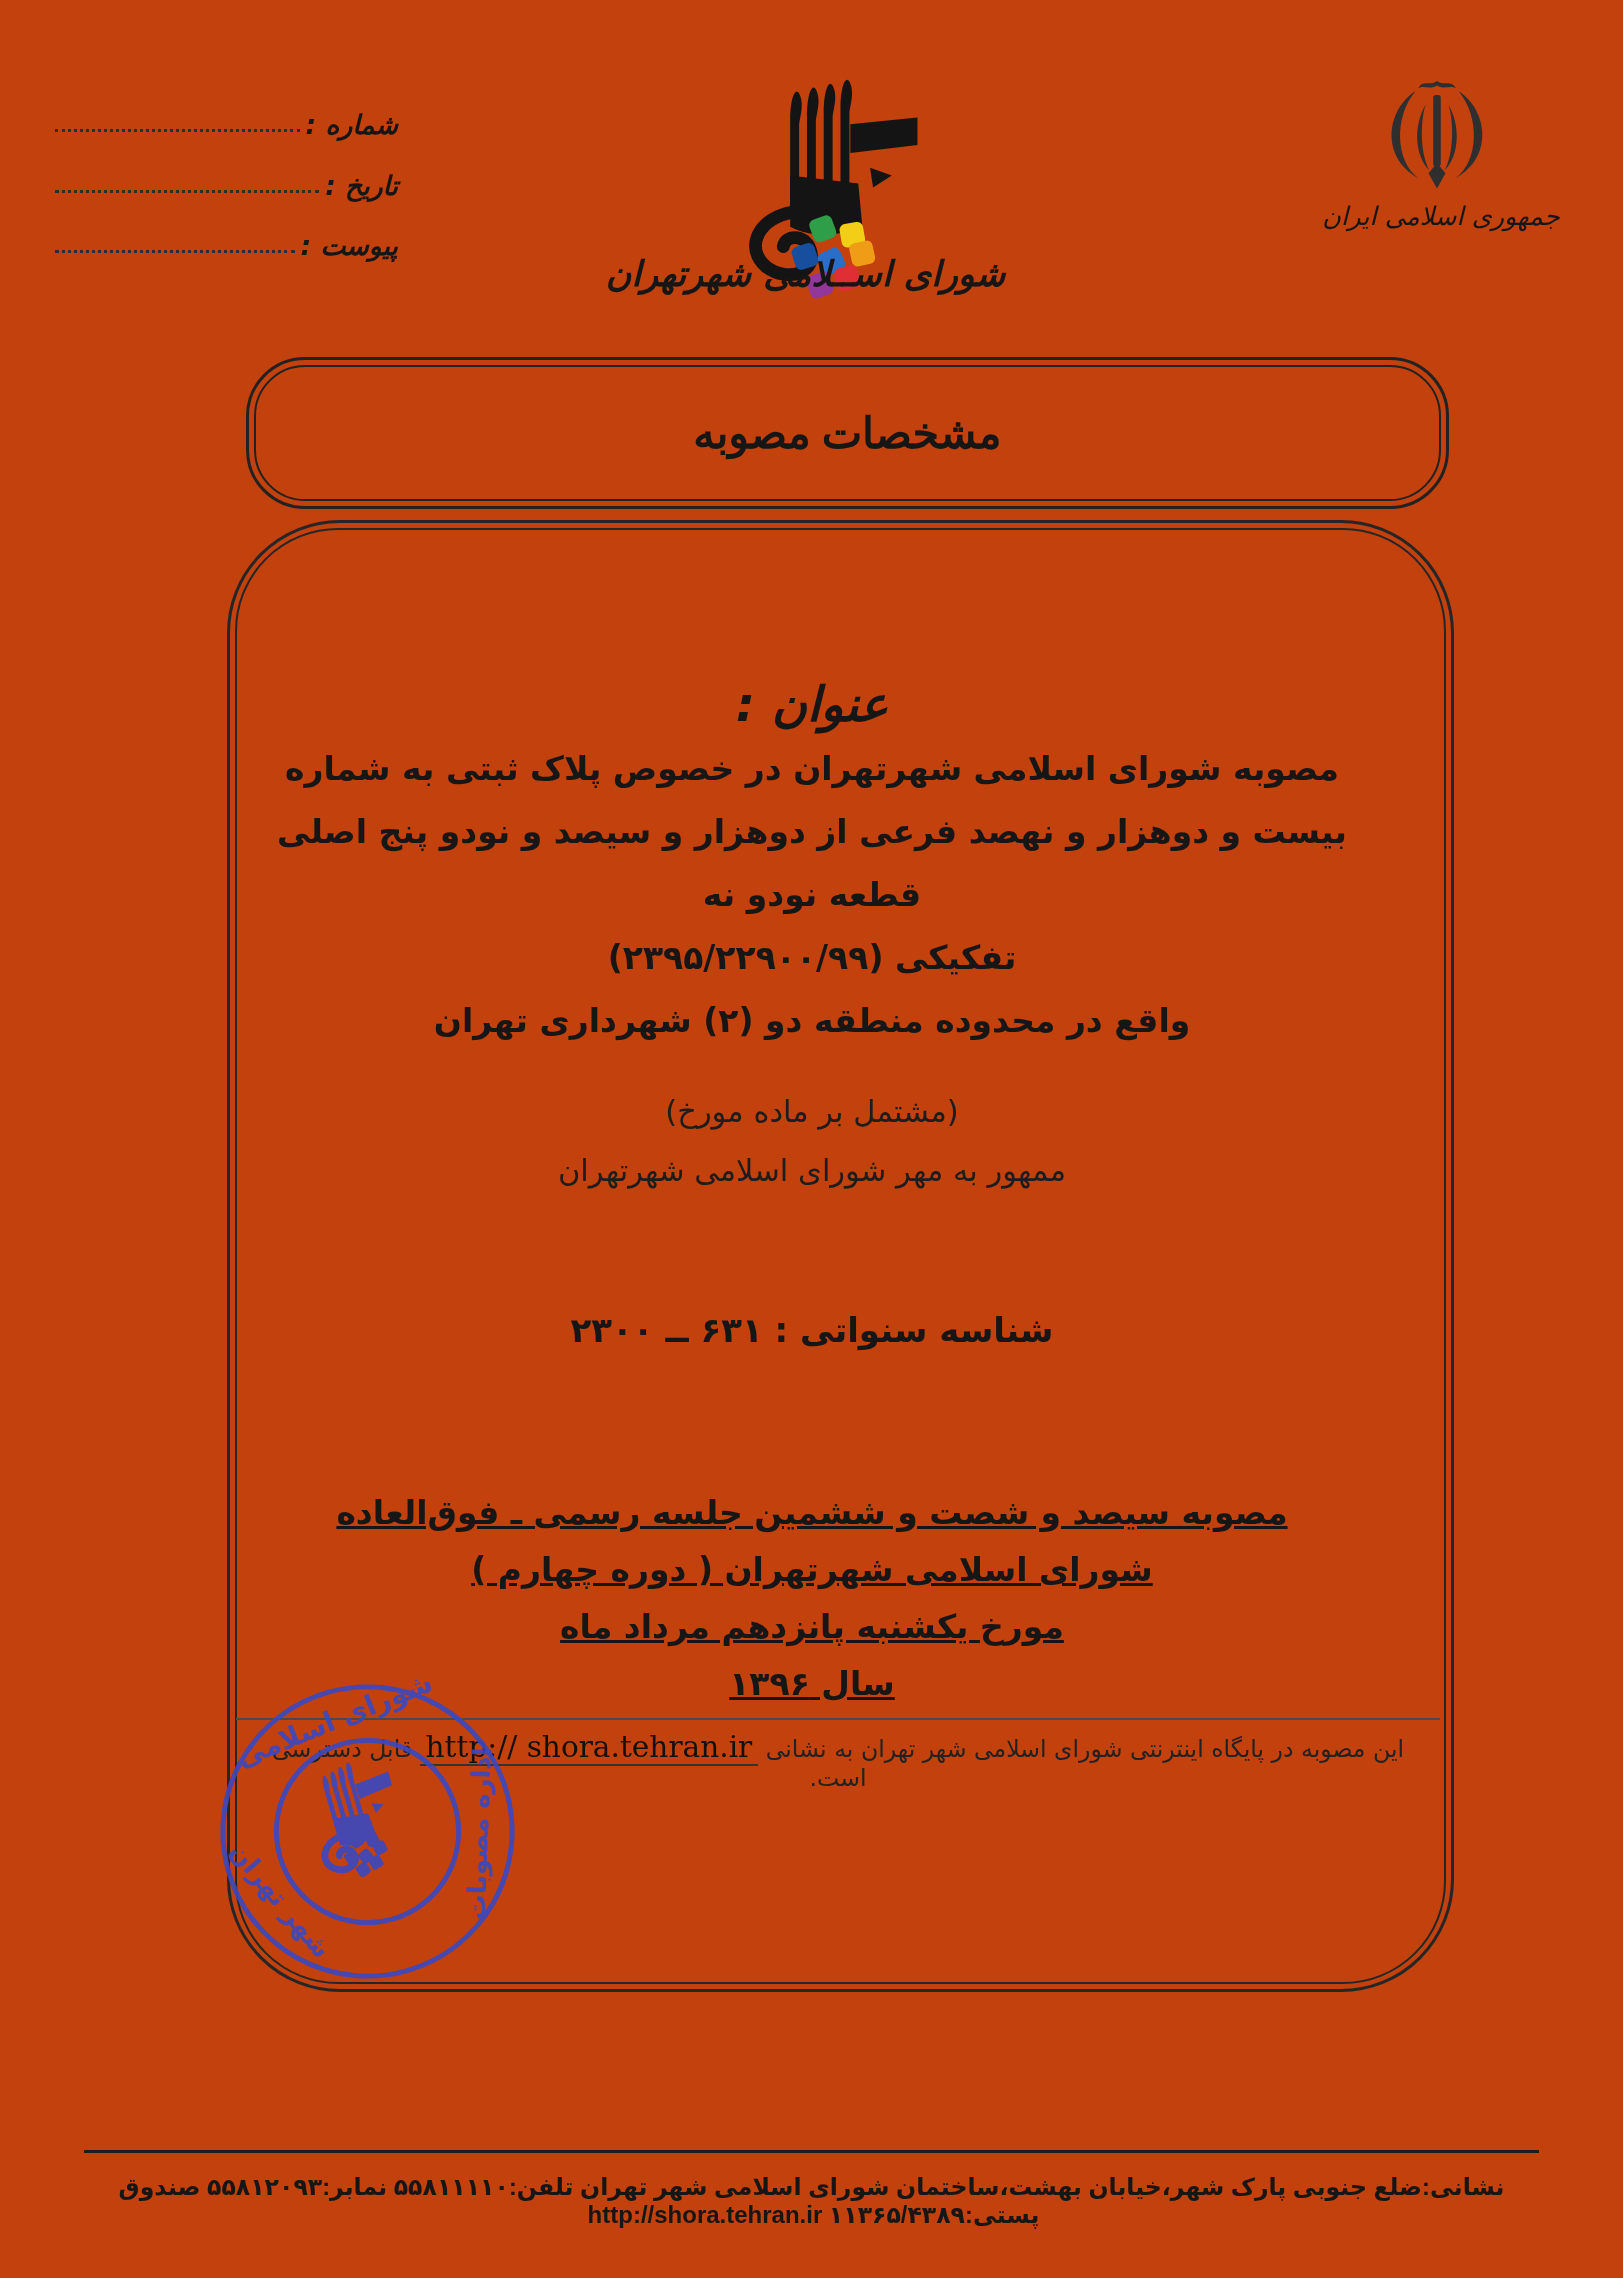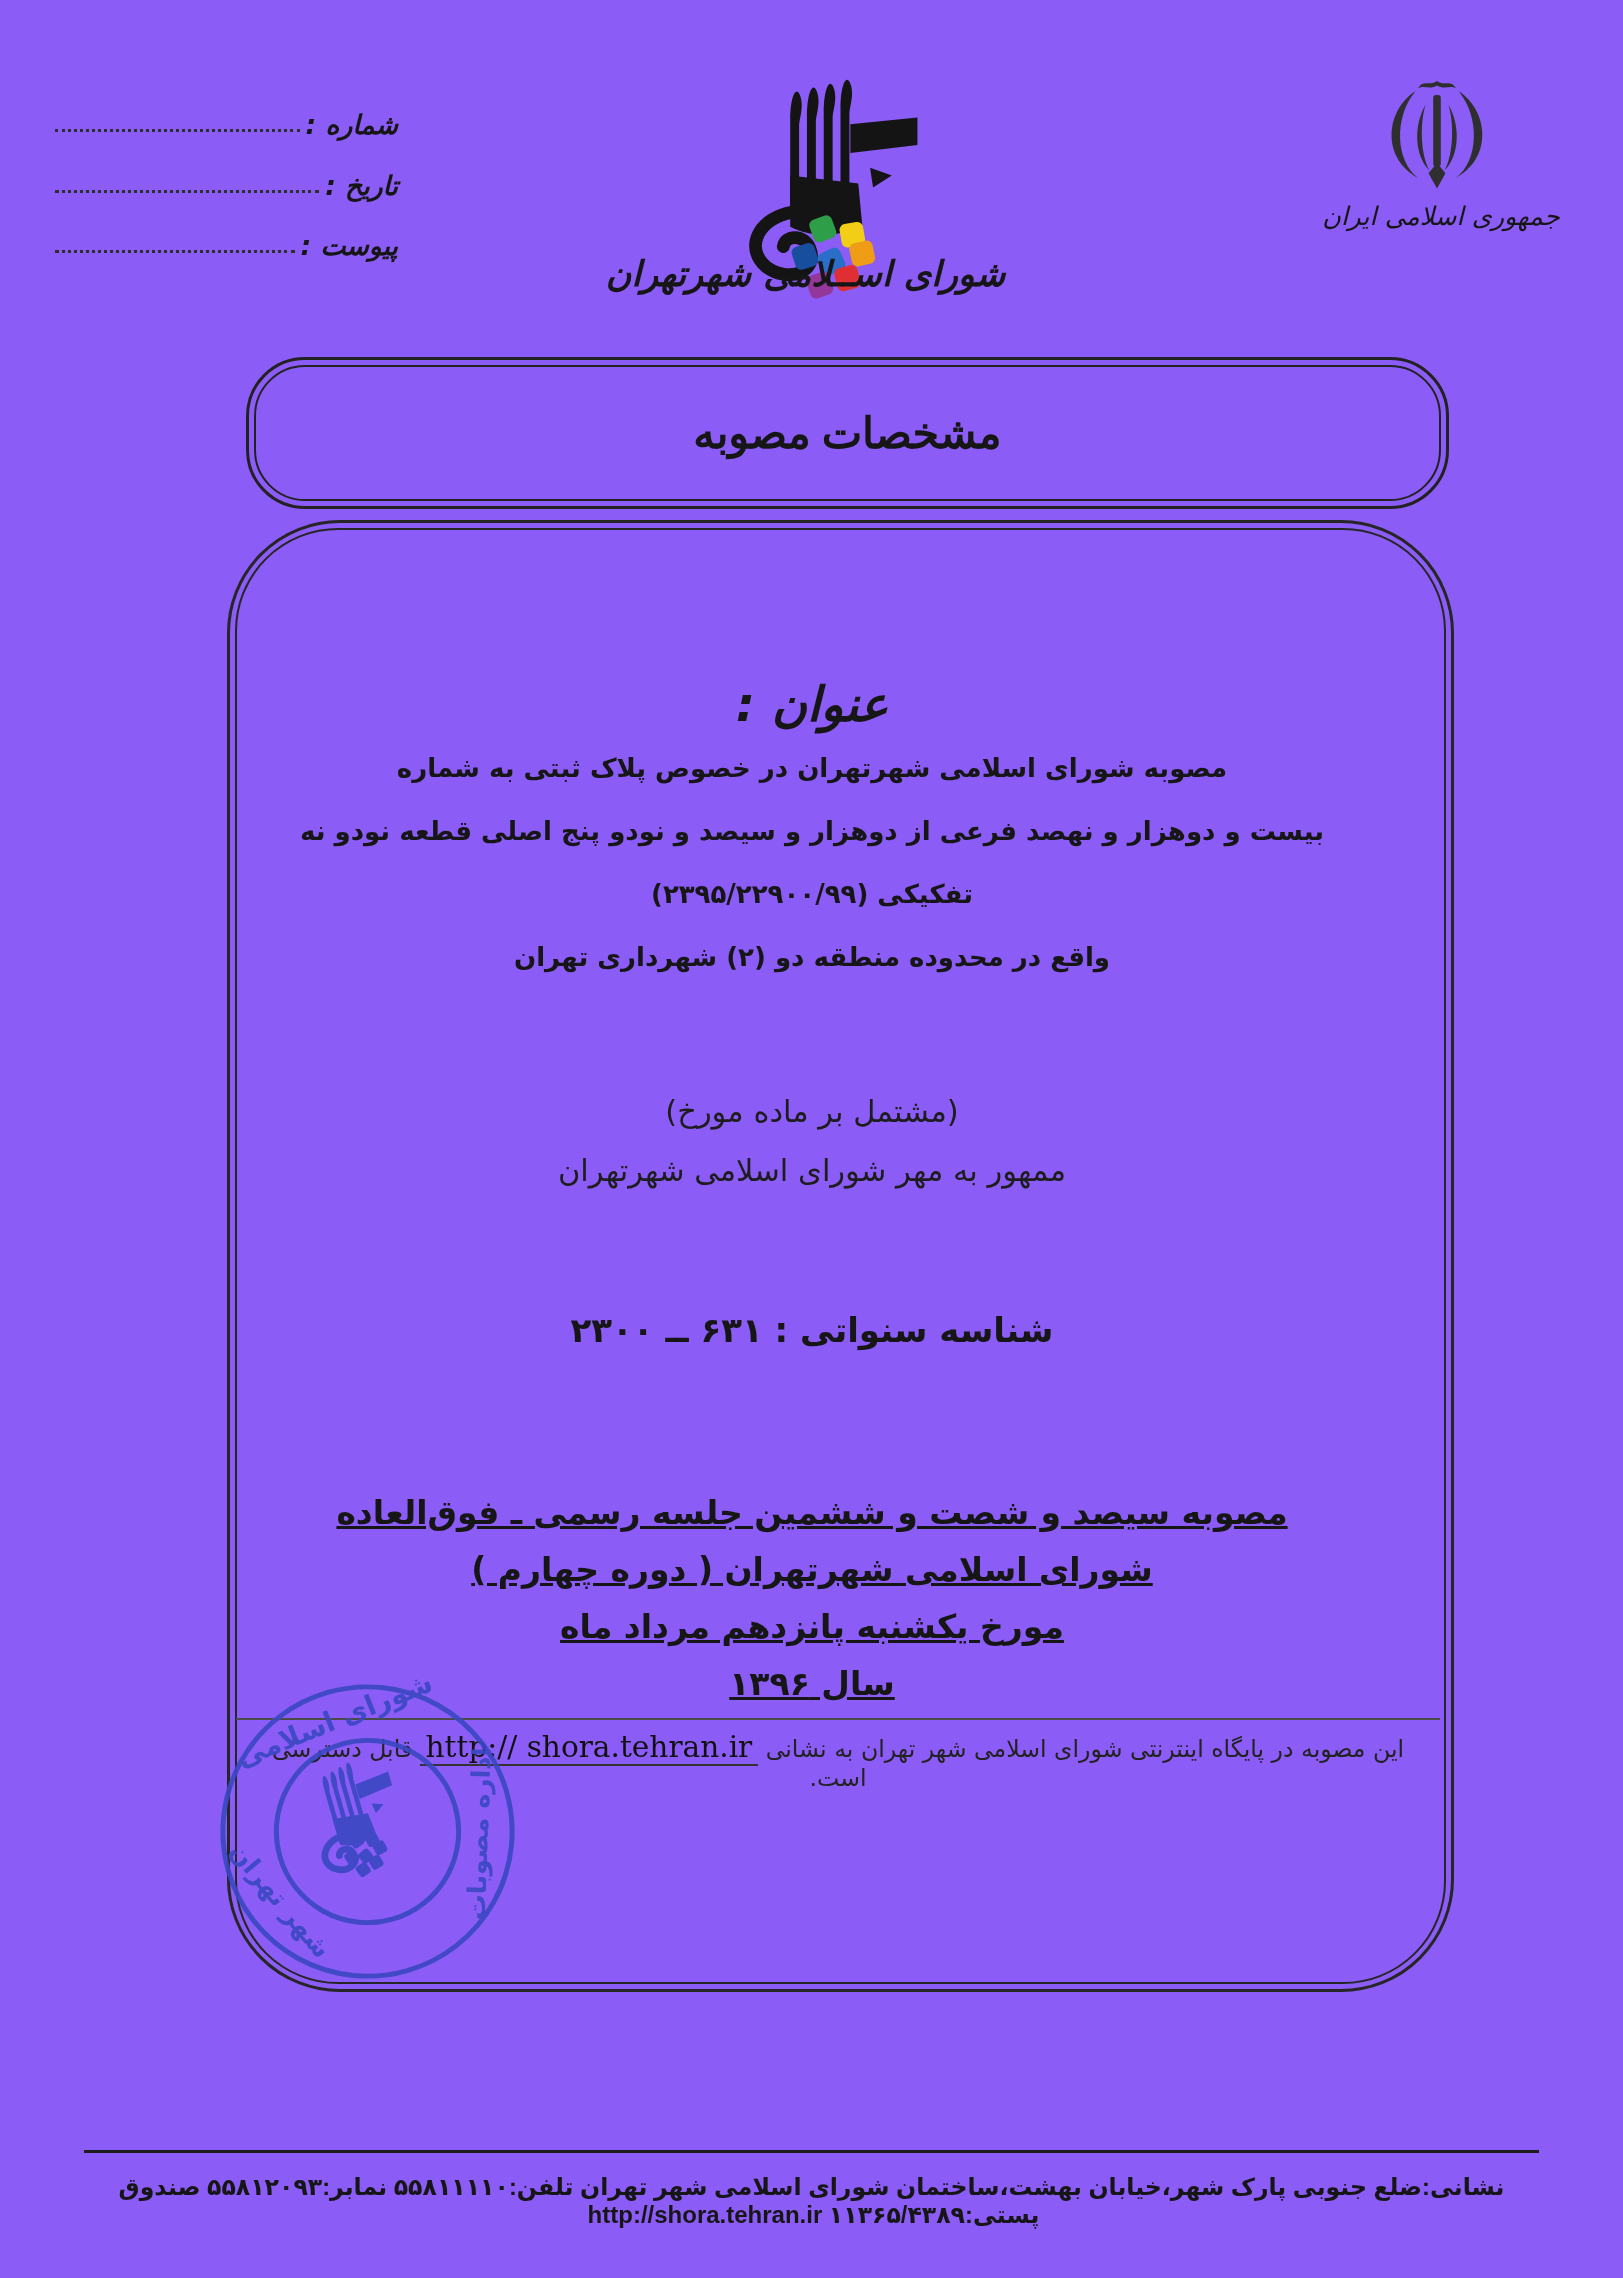--- a/index.html
+++ b/index.html
@@ -1,19 +1,19 @@
 <!DOCTYPE html>
 <html lang="fa"><head>
 <meta charset="utf-8">
 <title>Document</title>
 <style>
   html,body { margin:0; padding:0; }
   .page {
     position:relative; width:1623px; height:2278px;
-    background:#8b5cf6; overflow:hidden;
+    background:#c2410c; overflow:hidden;
     font-family:"DejaVu Sans", sans-serif; color:#161616;
   }
   
   .hdr-fields { position:absolute; left:51px; top:97px; width:347px; }
   .hdr-row { display:flex; direction:rtl; align-items:flex-end; height:43px; margin-bottom:17.7px; }
   .hdr-label { font-style:italic; font-weight:bold; font-size:26.6px; white-space:nowrap; }
   .hdr-dots { flex:1; border-bottom:3px dotted #2d2d2d; margin-left:3.9px; margin-right:5.9px; margin-bottom:7.9px; height:0; }
   
   .logo-mark { position:absolute; left:734px; top:69px; }
   .logo-caption { position:absolute; left:589px; top:254px; width:433px; text-align:center;
@@ -27,21 +27,21 @@
     border:3px solid #222; border-radius:59px;font-family:Liberation Serif, serif; }
   .title-box::before { content:""; position:absolute; inset:4.9px; border:2px solid #222; border-radius:51px; }
   .title-box-inner { position:absolute; inset:0; display:flex; align-items:center; justify-content:center; }
   .title-box-label { font-size:43px; font-weight:bold; direction:rtl; }
   .main-box { position:absolute; left:227px; top:520px; width:1221px; height:1466px;
     border:3px solid #262626; border-radius:113px; }
   .main-box::before { content:""; position:absolute; inset:4.9px; border:2px solid #262626; border-radius:103px; }
   
   .cblock { position:absolute; left:270px; width:1084px; direction:rtl; text-align:center; }
   .block-onvan { top:676px; font-size:48px; font-weight:bold;font-style:italic; }
-  .block-title { top:737px; font-size:26px; font-weight:bold; line-height:63px; }
+  .block-title { top:737px; font-size:33px; font-weight:bold; line-height:63px; }
   .block-sub { top:1082px; font-size:30.5px; line-height:59px; color:#1d1d1d; }
   .block-id { top:1310px; font-size:34px; font-weight:bold; }
   .block-session { top:1484px; font-size:33px; font-weight:bold; line-height:57px;text-decoration:underline; }
   
   .footnote-sep { position:absolute; left:236px; top:1718px; width:1204px; height:0; border-top:2px solid #4a4a4a; }
   .footnote { position:absolute; left:242px; top:1730px; width:1192px; direction:rtl; text-align:center;
     font-size:23.6px; color:#222; z-index:2; }
   .footnote .url { font-family:"DejaVu Serif","Liberation Serif",serif; font-size:29.6px;
     text-decoration:none; color:#111; border-bottom:2px solid #333; padding:0 5.9px; }
   

